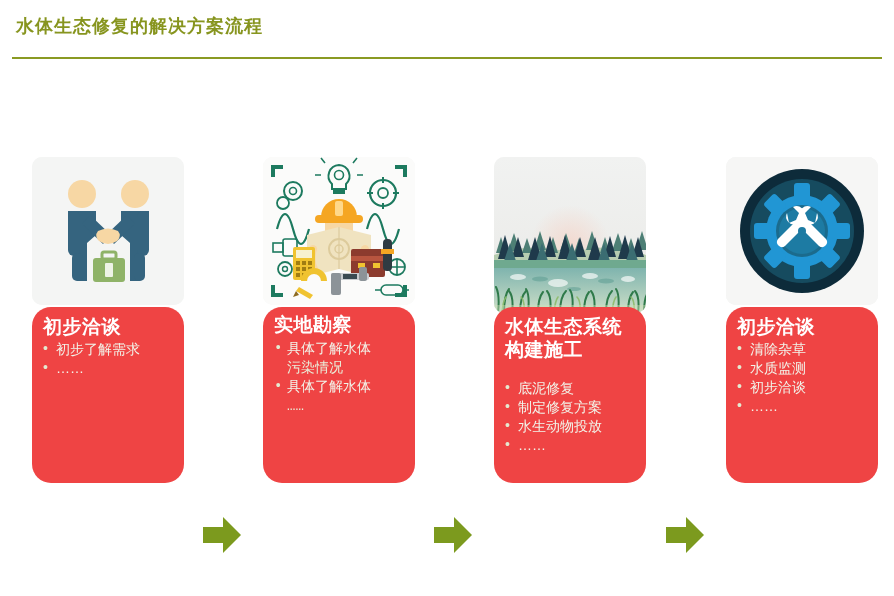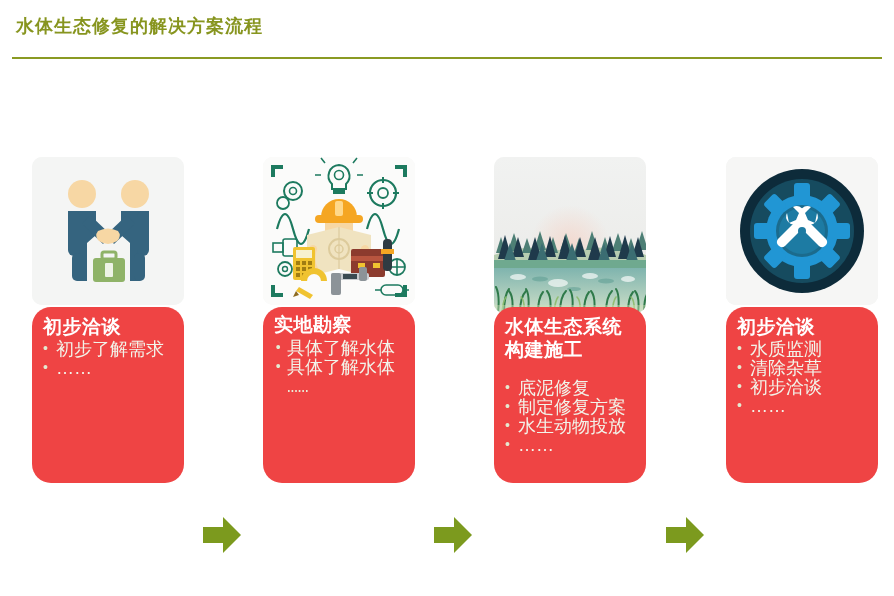--- a/index.html
+++ b/index.html
@@ -63,21 +63,21 @@
     margin:0 0 2px 0;
     letter-spacing:.5px;
   }
   .card-3 .card-title{margin-bottom:18px;}
   .bullets{
     list-style:none;margin:0;padding:0;
   }
   .bullets li{
     position:relative;
     padding-left:13px;
-    font-size:18px;
+    font-size:14px;
     line-height:18px;
     color:#f2f4ea;
     margin-bottom:1px;
   }
   .bullets li::before{
     content:"•";
     position:absolute;left:0;top:-1px;
     font-size:14px;color:#e4ead0;
   }
   .bullets li.sub{
@@ -232,20 +232,21 @@
         <rect x="68" y="116" width="38" height="7" rx="2" fill="#c9ccd0"></rect>
         <rect x="68" y="116" width="10" height="22" rx="2" fill="#8c9398"></rect>
         <rect x="96" y="110" width="8" height="14" rx="2" fill="#8c9398"></rect>
         <rect x="80" y="117" width="14" height="5" fill="#3a4a52"></rect>
       </svg>
     </div>
     <div class="card-body">
       <div class="card-title">实地勘察</div>
       <ul class="bullets">
         <li>具体了解水体</li>
+        <li class="sub">污染情况</li>
         <li>具体了解水体</li>
         <li class="sub">……</li>
       </ul>
     </div>
   </div>
 
   <div class="arrow arrow-2">
     <svg viewBox="0 0 38 38" xmlns="http://www.w3.org/2000/svg">
       <path d="M0 11 h20 V1 L38 19 L20 37 V27 H0 Z" fill="#7c9a1e"></path>
     </svg>
@@ -393,21 +394,21 @@
         <g fill="#ffffff">
           <path d="M61 56 a8 8 0 0 0 10 11 l22 22 a5 5 0 0 0 7 -7 L78 60 a8 8 0 0 0 -11 -10 l6 6 -3 7 -7 3 z"></path>
           <path d="M91 56 a8 8 0 0 1 -10 11 L59 89 a5 5 0 0 1 -7 -7 l22 -22 a8 8 0 0 1 11 -10 l-6 6 3 7 7 3 z"></path>
         </g>
         <circle cx="76" cy="74" r="4" fill="#1d7ba3"></circle>
       </svg>
     </div>
     <div class="card-body">
       <div class="card-title">初步洽谈</div>
       <ul class="bullets">
+        <li>清除杂草</li>
         <li>水质监测</li>
-        <li>清除杂草</li>
         <li>初步洽谈</li>
         <li class="dots">……</li>
       </ul>
     </div>
   </div>
 
 </div>
 
 </body></html>

